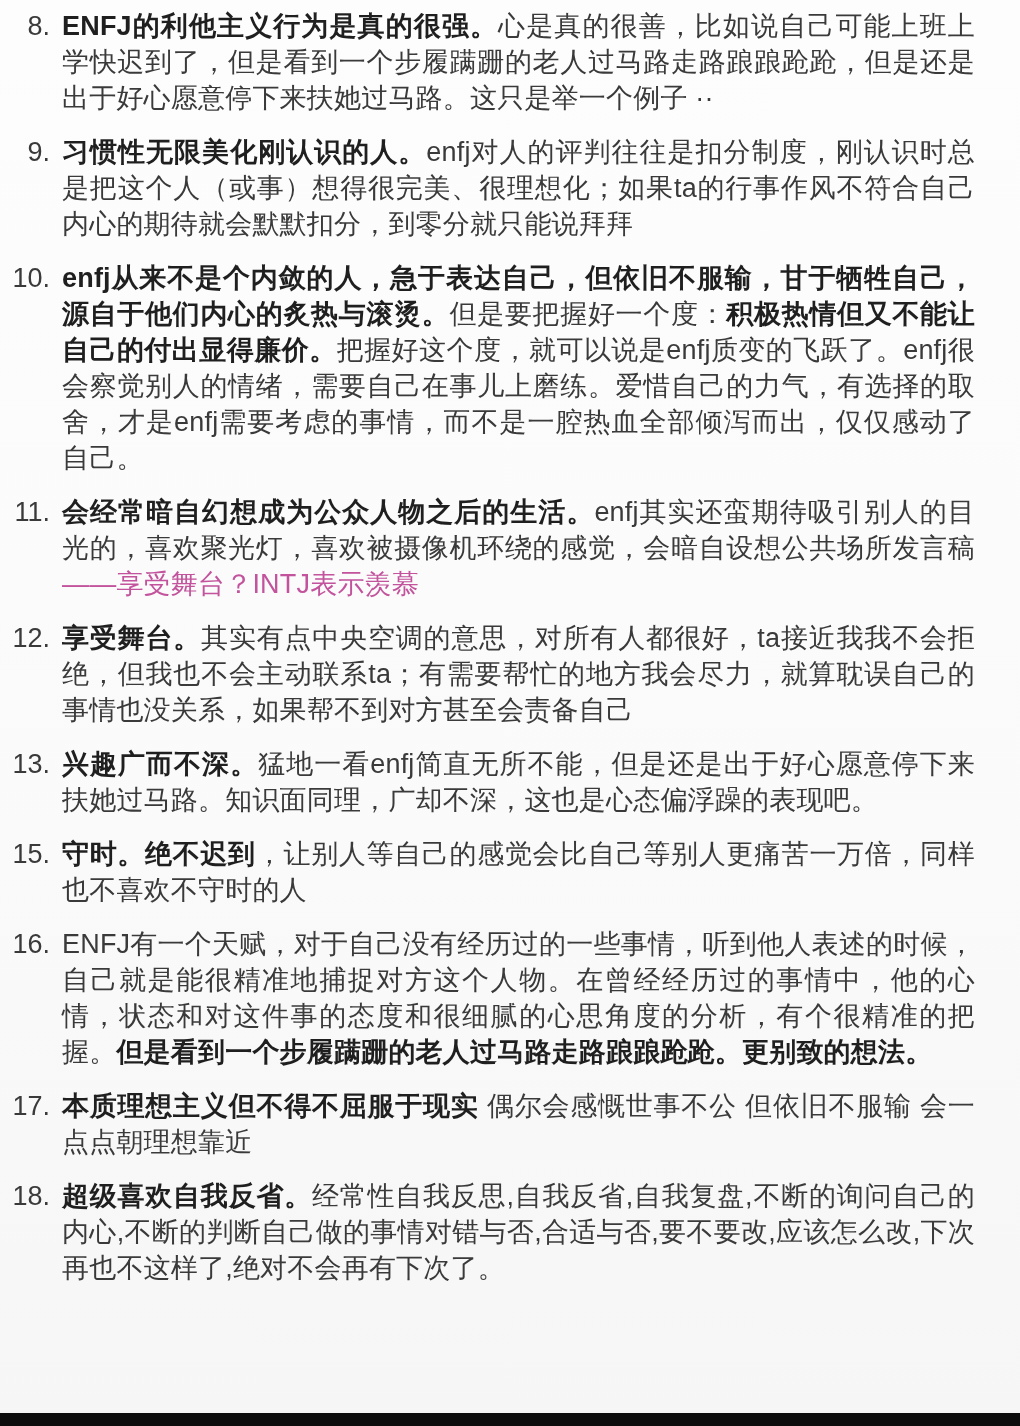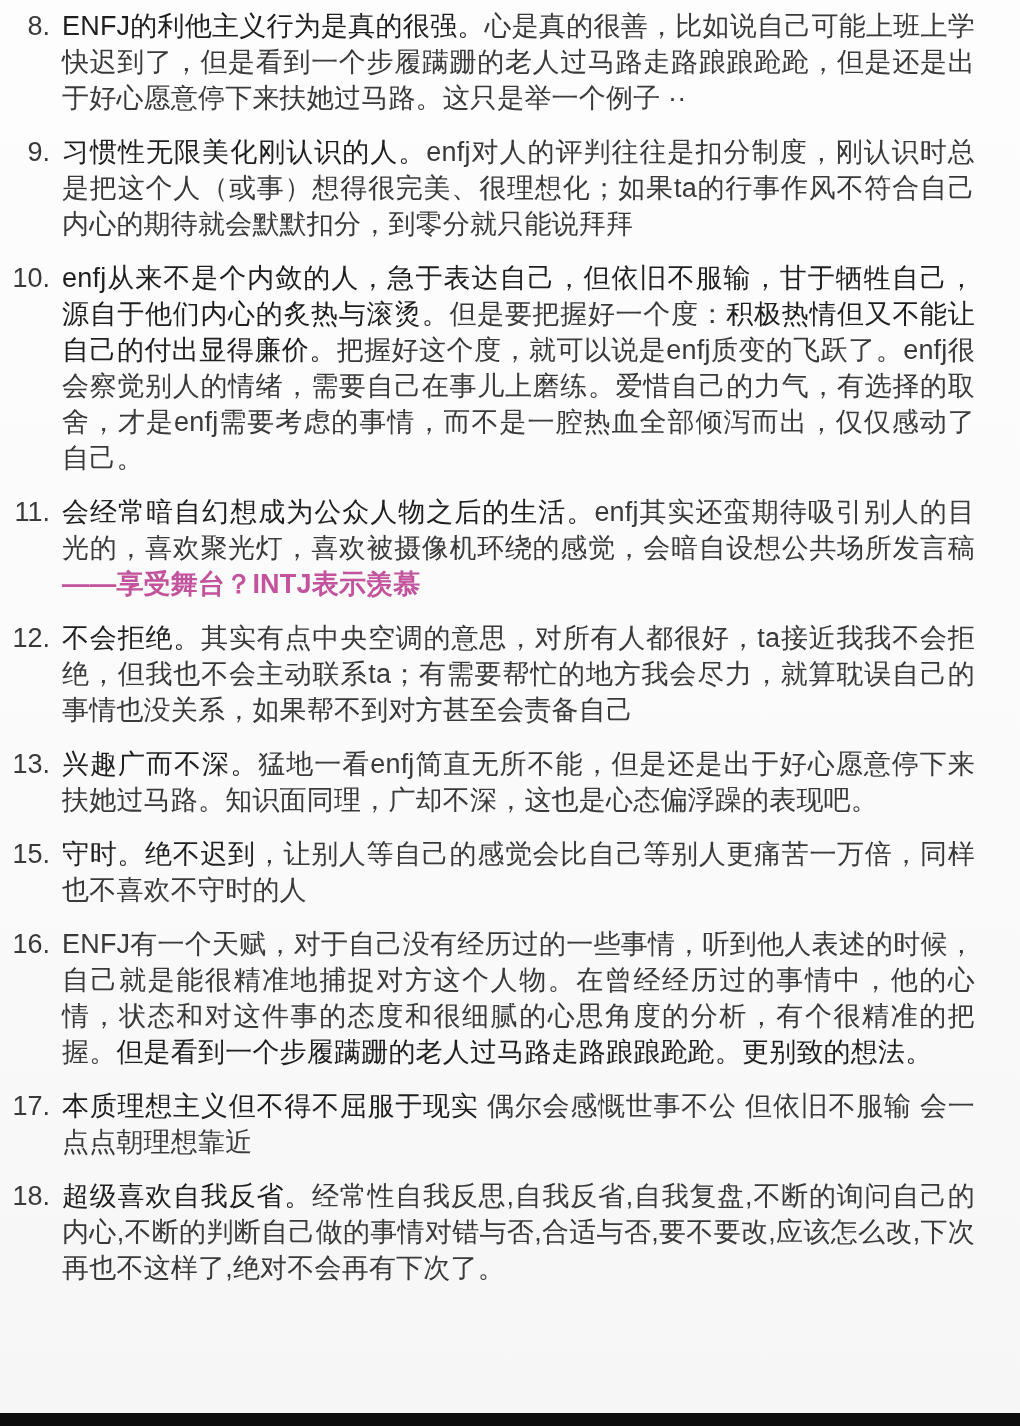--- a/index.html
+++ b/index.html
@@ -42,23 +42,23 @@
     font-weight: 400;
     white-space: nowrap;
   }
   .body {
     font-size: 27px;
     line-height: 36px;
     color: var(--text);
     text-align: justify;
     letter-spacing: 0.2px;
   }
-  .seg-bold   { font-weight: 400; color: var(--bold); }
+  .seg-bold   { font-weight: 700; color: var(--bold); }
   .seg-normal { font-weight: 400; color: var(--text); }
-  .seg-pink   { font-weight: 700; color: var(--pink); }
+  .seg-pink   { font-weight: 400; color: var(--pink); }
   .bottom-bar {
     position: absolute;
     left: 0; bottom: 0;
     width: 100%;
     height: 13px;
     background: var(--bar);
   }
 </style>
 </head>
 <body>
@@ -76,21 +76,21 @@
       <div class="item">
         <div class="num">10.</div>
         <div class="body"><span class="seg-bold">enfj从来不是个内敛的人，急于表达自己，但依旧不服输，甘于牺牲自己，源自于他们内心的炙热与滚烫。</span><span class="seg-normal">但是要把握好一个度：</span><span class="seg-bold">积极热情但又不能让自己的付出显得廉价。</span><span class="seg-normal">把握好这个度，就可以说是enfj质变的飞跃了。enfj很会察觉别人的情绪，需要自己在事儿上磨练。爱惜自己的力气，有选择的取舍，才是enfj需要考虑的事情，而不是一腔热血全部倾泻而出，仅仅感动了自己。</span></div>
       </div>
       <div class="item">
         <div class="num">11.</div>
         <div class="body"><span class="seg-bold">会经常暗自幻想成为公众人物之后的生活。</span><span class="seg-normal">enfj其实还蛮期待吸引别人的目光的，喜欢聚光灯，喜欢被摄像机环绕的感觉，会暗自设想公共场所发言稿</span><span class="seg-pink">——享受舞台？INTJ表示羡慕</span></div>
       </div>
       <div class="item">
         <div class="num">12.</div>
-        <div class="body"><span class="seg-bold">不会拒绝。</span><span class="seg-normal">其实有点中央空调的意思，对所有人都很好，ta接近我我不会拒绝，但我也不会主动联系ta；有需要帮忙的地方我会尽力，就算耽误自己的事情也没关系，如果帮不到对方甚至会责备自己</span></div>
+        <div class="body"><span class="seg-bold">享受舞台。</span><span class="seg-normal">其实有点中央空调的意思，对所有人都很好，ta接近我我不会拒绝，但我也不会主动联系ta；有需要帮忙的地方我会尽力，就算耽误自己的事情也没关系，如果帮不到对方甚至会责备自己</span></div>
       </div>
       <div class="item">
         <div class="num">13.</div>
         <div class="body"><span class="seg-bold">兴趣广而不深。</span><span class="seg-normal">猛地一看enfj简直无所不能，但是还是出于好心愿意停下来扶她过马路。知识面同理，广却不深，这也是心态偏浮躁的表现吧。</span></div>
       </div>
       <div class="item">
         <div class="num">15.</div>
         <div class="body"><span class="seg-bold">守时。绝不迟到</span><span class="seg-normal">，让别人等自己的感觉会比自己等别人更痛苦一万倍，同样也不喜欢不守时的人</span></div>
       </div>
       <div class="item">

